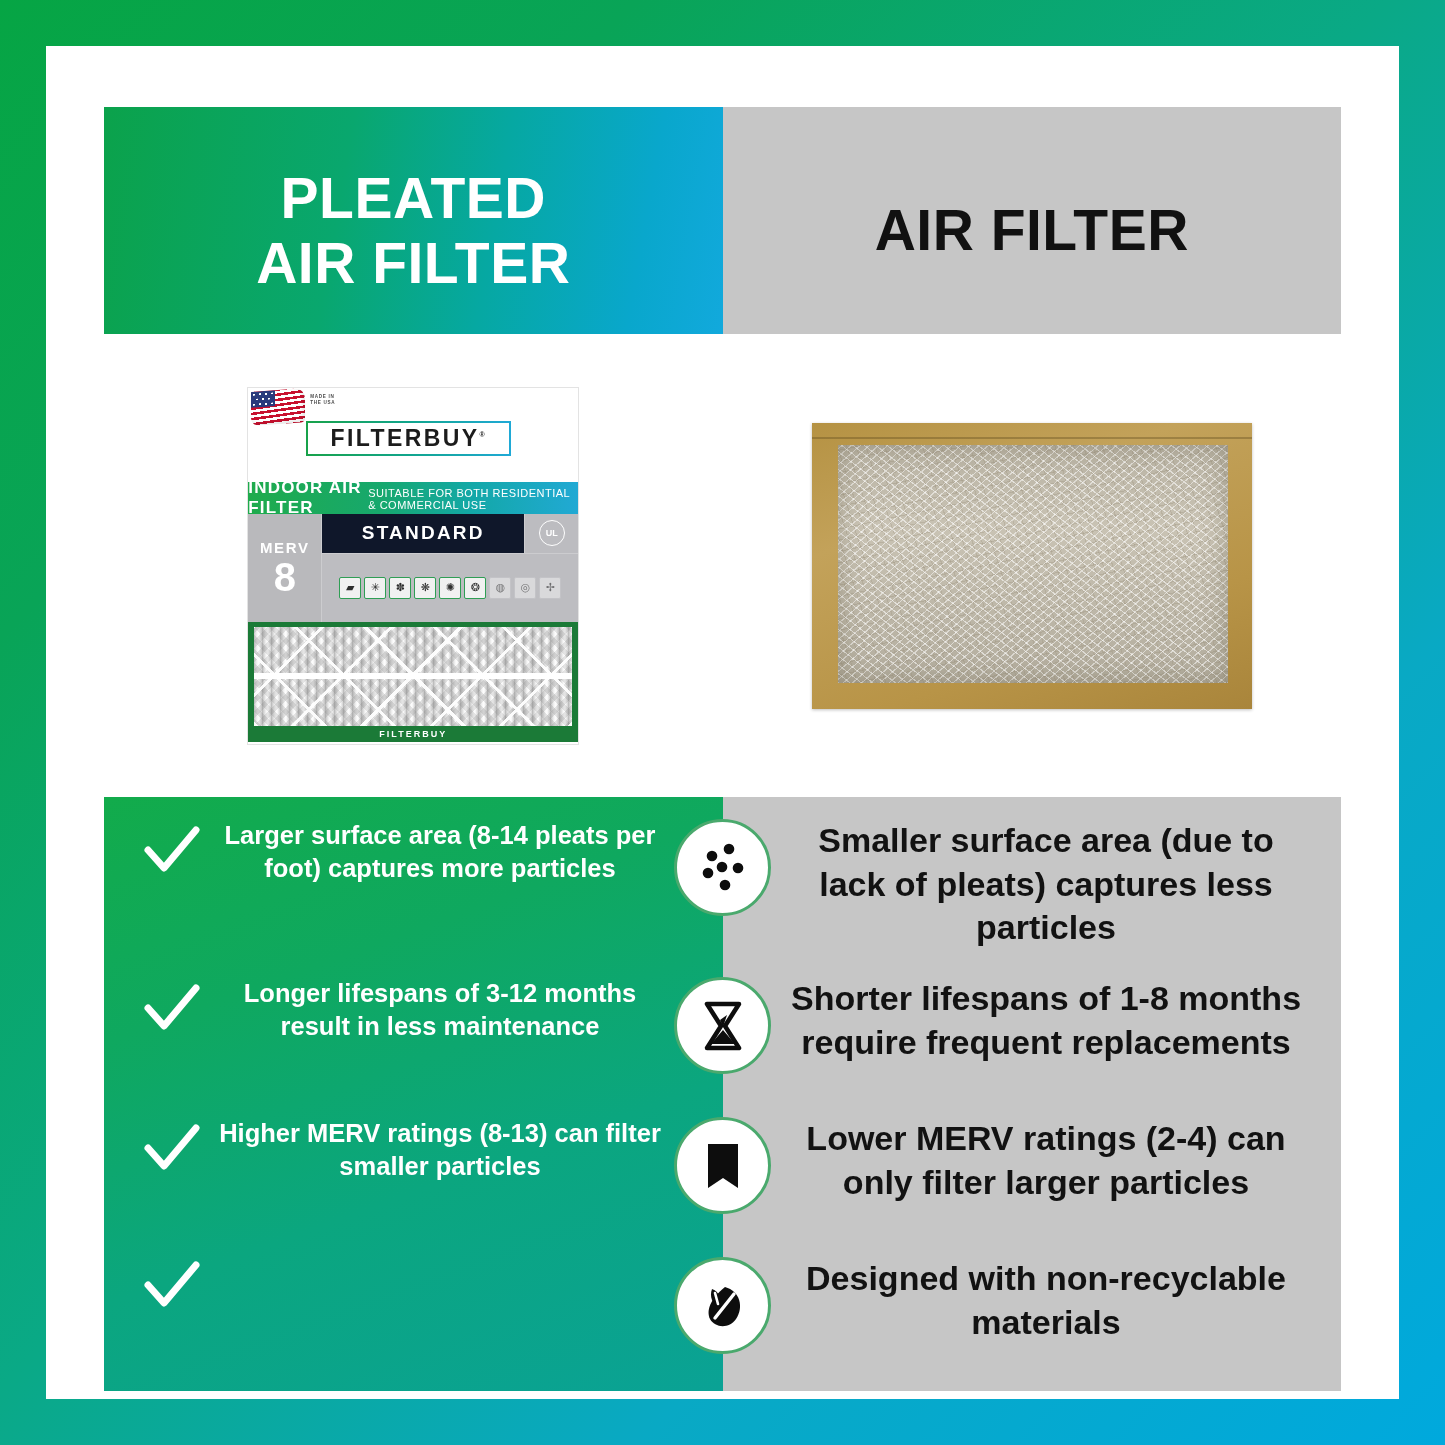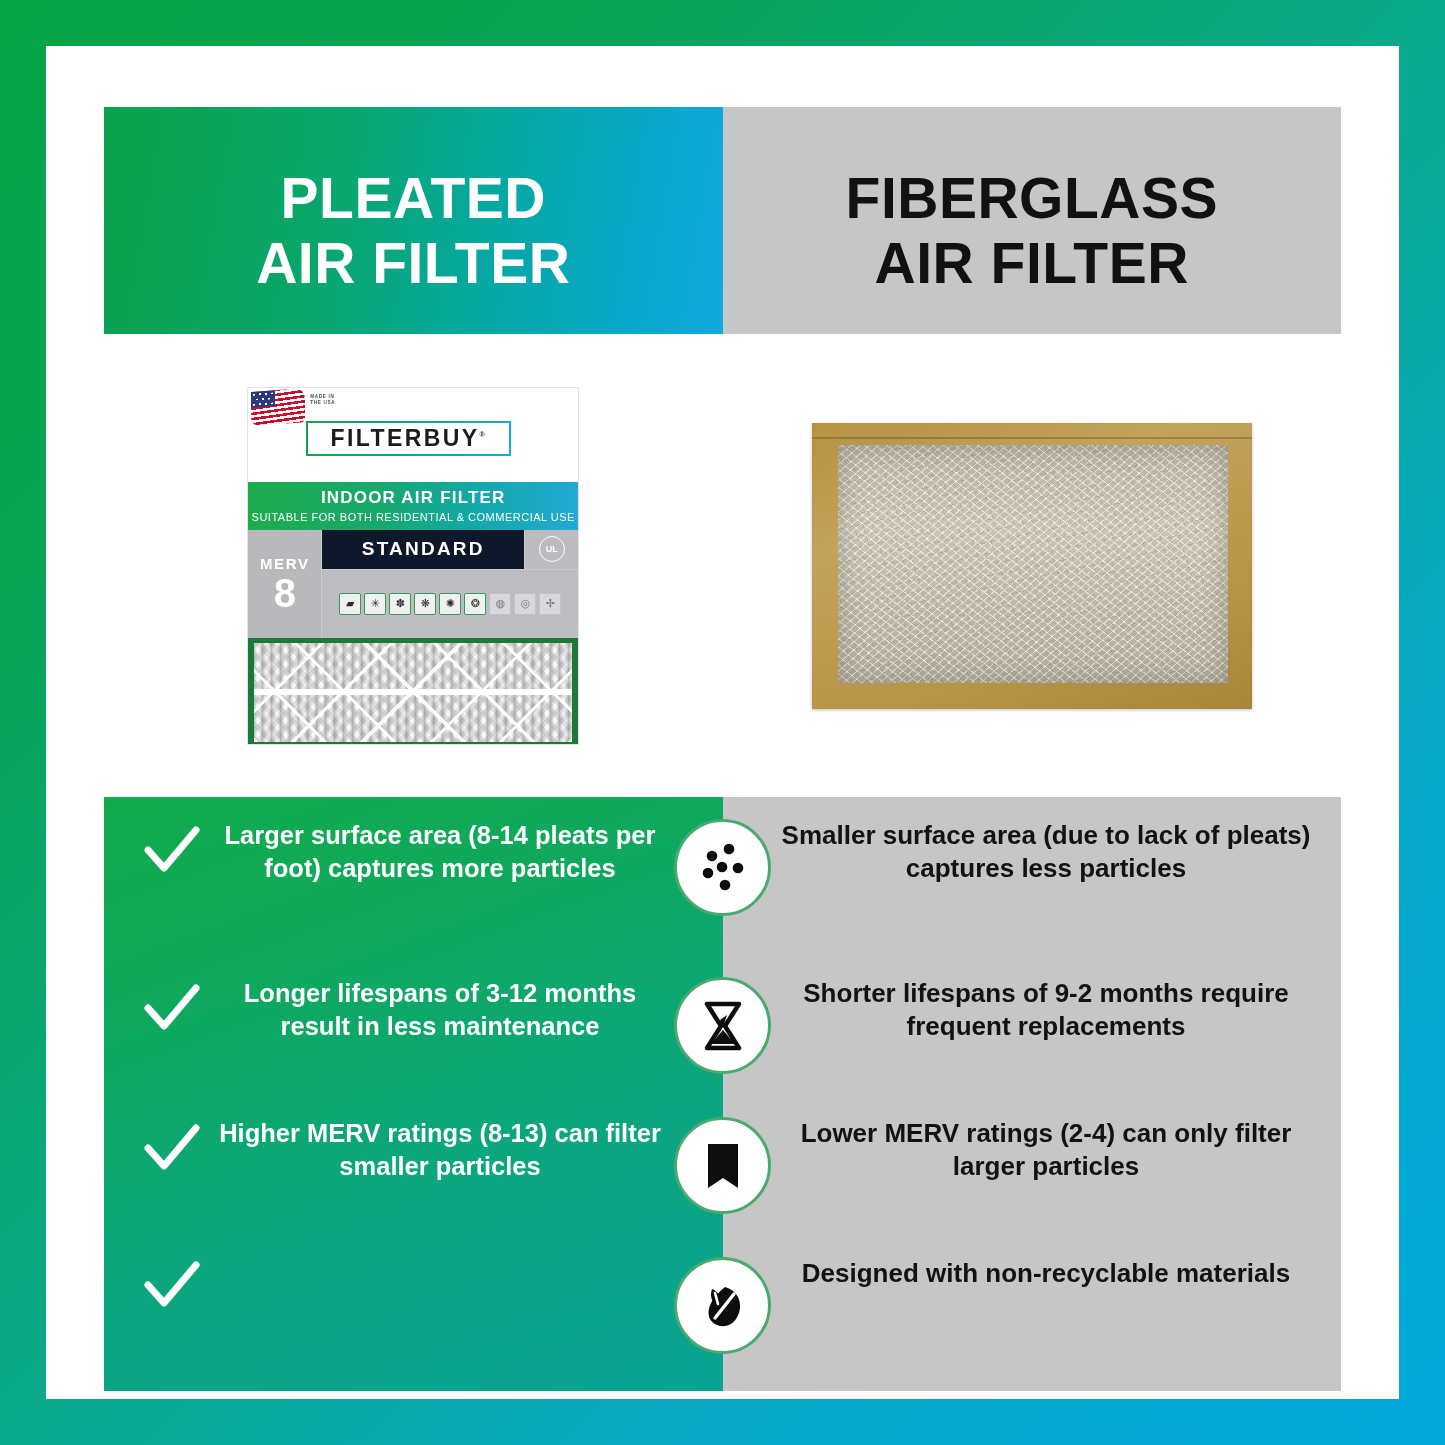--- a/index.html
+++ b/index.html
@@ -109,23 +109,23 @@
     border-image: linear-gradient(90deg, #18a24a 0%, #10a58c 50%, #1fa9d6 100%) 1;
     display: flex; align-items: center; justify-content: center;
   }
   .brand-text {
     font-size: 23px; font-weight: 900; color: #1c1c1c;
     letter-spacing: 2.4px; position: relative;
   }
   .brand-text sup { font-size: 7px; vertical-align: super; }
 
   .box-green {
-    height: 48px;
+    height: 32px;
     background: linear-gradient(90deg, #1fab4c 0%, #17a86d 40%, #13a8a8 68%, #21a9d4 100%);
-    display: flex; flex-direction: column;
+    display: flex; flex-direction: row;
     align-items: center; justify-content: center;
     color: #ffffff;
   }
   .box-green-t1 { font-size: 17px; font-weight: 900; letter-spacing: 1.2px; }
   .box-green-t2 { font-size: 11px; font-weight: 400; letter-spacing: 0.5px; margin-top: 3px; }
 
   .box-grey {
     height: 108px;
     background: #b9b9bc;
     display: flex;
@@ -274,40 +274,39 @@
     display: flex; align-items: center; justify-content: center;
     position: relative;
   }
   .cell-right {
     width: 560px;
     display: flex; align-items: center; justify-content: center;
     padding-right: 30px;
   }
   .txt-right {
     color: #121212;
-    font-size: 26px; font-weight: 700; line-height: 1.28;
+    font-size: 34px; font-weight: 700; line-height: 1.28;
     text-align: center;
   }
 </style>
 </head>
 <body>
 
 <div id="frame">
   <div id="canvas">
 
     <div id="headers">
       <div class="hdr-left">
         <div class="hdr-text">
           <div>PLEATED</div>
           <div>AIR FILTER</div>
         </div>
       </div>
       <div class="hdr-right">
         <div class="hdr-text">
-          <div>FIBERGLASS</div>
           <div>AIR FILTER</div>
         </div>
       </div>
     </div>
 
     <div id="product-band">
 
       <div class="prod-cell">
         <div class="box">
 
@@ -416,21 +415,21 @@
             <div class="circle-ic">
               <svg width="58" height="58" viewBox="0 0 58 58" aria-hidden="true">
                 <path d="M13 7 H45 L31 29 L45 51 H13 L27 29 Z" fill="none" stroke="#0d0d0d" stroke-width="4.5" stroke-linejoin="round"></path>
                 <path d="M17 47 H41 L29 33 Z" fill="#0d0d0d"></path>
                 <path d="M23 12 H35 L29 22 Z" fill="#0d0d0d" opacity="0"></path>
                 <path d="M29 30 L33 18 L26 23 Z" fill="#0d0d0d"></path>
               </svg>
             </div>
           </div>
           <div class="cell-right">
-            <div class="txt-right">Shorter lifespans of 9-2 months require frequent replacements</div>
+            <div class="txt-right">Shorter lifespans of 1-8 months require frequent replacements</div>
           </div>
         </div>
 
         <div class="row" style="top:320px; height:134px;">
           <div class="cell-left">
             <div class="check">
               <svg width="60" height="60" viewBox="0 0 60 60" aria-hidden="true">
                 <path d="M6 28 L22 46 L54 8" fill="none" stroke="#ffffff" stroke-width="7" stroke-linecap="round" stroke-linejoin="round"></path>
               </svg>
             </div>

